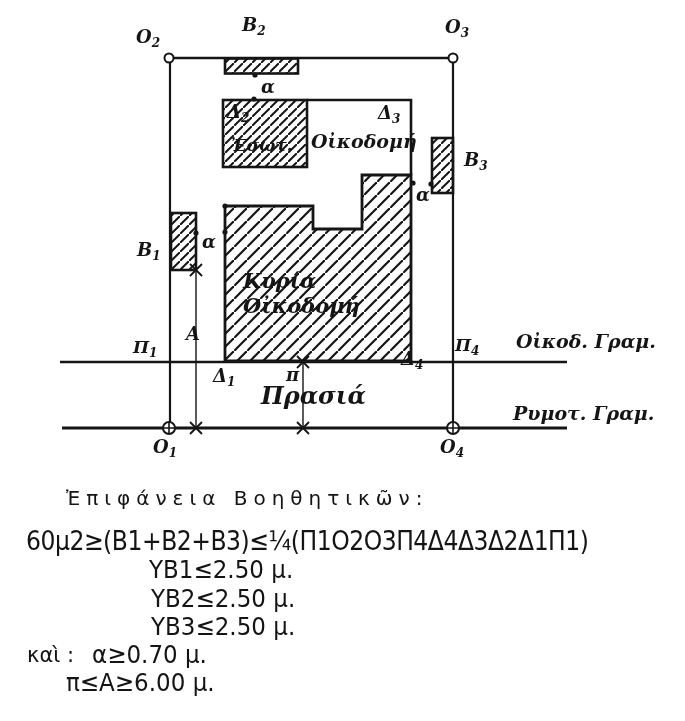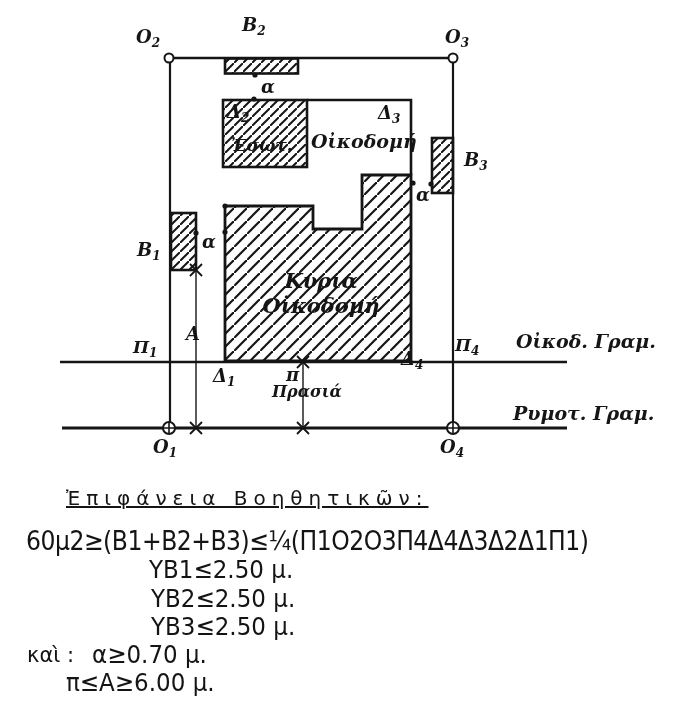--- a/index.html
+++ b/index.html
@@ -9,30 +9,30 @@
   }
   svg{position:absolute;left:0;top:0;}
   .lbl{
     position:absolute;font-style:italic;font-weight:bold;font-size:18px;
     line-height:1;white-space:nowrap;color:#151515;text-align:center;
   }
   .lbl sub{font-size:12px;line-height:1;vertical-align:-4px;}
   .small-greek{font-size:17px;}
   .room-word{font-size:19px;}
   .main-name{
-    position:absolute;left:243px;top:268px;width:156px;text-align:center;
+    position:absolute;left:243px;top:268px;width:156px;
     font-style:italic;font-weight:bold;font-size:21px;line-height:25px;white-space:nowrap;
   }
   .line-label{font-size:19px;}
-  .prasia{font-size:16px;margin-left:11px;}
+  .prasia{font-size:24px;}
   .notes{
     position:absolute;font-family:"DejaVu Sans", sans-serif;color:#141414;
     white-space:nowrap;line-height:1.1;
   }
-  .notes-title{font-size:20px;letter-spacing:6px;text-decoration:underline;}
+  .notes-title{font-size:20px;letter-spacing:6px;}
   .formula{font-size:24px;letter-spacing:-0.5px;transform:scale(0.98,1.12);transform-origin:left top;}
   .rule{font-size:23px;transform:scale(1,1.1);transform-origin:left top;}
   .rule-label{font-size:21px;}
 </style>
 </head>
 <body>
 
 <div id="canvas">
 
   <svg width="685" height="475" viewBox="0 0 685 475">
@@ -82,21 +82,21 @@
     <circle cx="254" cy="99" r="2.6" fill="#151515"></circle>
     <circle cx="196" cy="233" r="2.6" fill="#151515"></circle>
     <circle cx="225" cy="232" r="2.6" fill="#151515"></circle>
     <circle cx="225" cy="206" r="2.6" fill="#151515"></circle>
     <circle cx="413" cy="183" r="2.6" fill="#151515"></circle>
     <circle cx="431" cy="184" r="2.6" fill="#151515"></circle>
   </svg>
 
   <div class="lbl" style="left:136px;top:28px"><span>O</span><sub>2</sub></div>
   <div class="lbl" style="left:242px;top:16px"><span>B</span><sub>2</sub></div>
-  <div class="lbl" style="left:445px;top:28px"><span>O</span><sub>3</sub></div>
+  <div class="lbl" style="left:445px;top:18px"><span>O</span><sub>3</sub></div>
   <div class="lbl" style="left:153px;top:438px"><span>O</span><sub>1</sub></div>
   <div class="lbl" style="left:440px;top:438px"><span>O</span><sub>4</sub></div>
   <div class="lbl" style="left:137px;top:241px"><span>B</span><sub>1</sub></div>
   <div class="lbl" style="left:464px;top:151px"><span>B</span><sub>3</sub></div>
   <div class="lbl" style="left:227px;top:103px"><span>Δ</span><sub>2</sub></div>
   <div class="lbl" style="left:378px;top:104px"><span>Δ</span><sub>3</sub></div>
   <div class="lbl" style="left:213px;top:367px"><span>Δ</span><sub>1</sub></div>
   <div class="lbl" style="left:401px;top:350px"><span>Δ</span><sub>4</sub></div>
   <div class="lbl small-greek" style="left:133px;top:339px"><span>Π</span><sub>1</sub></div>
   <div class="lbl small-greek" style="left:455px;top:337px"><span>Π</span><sub>4</sub></div>

